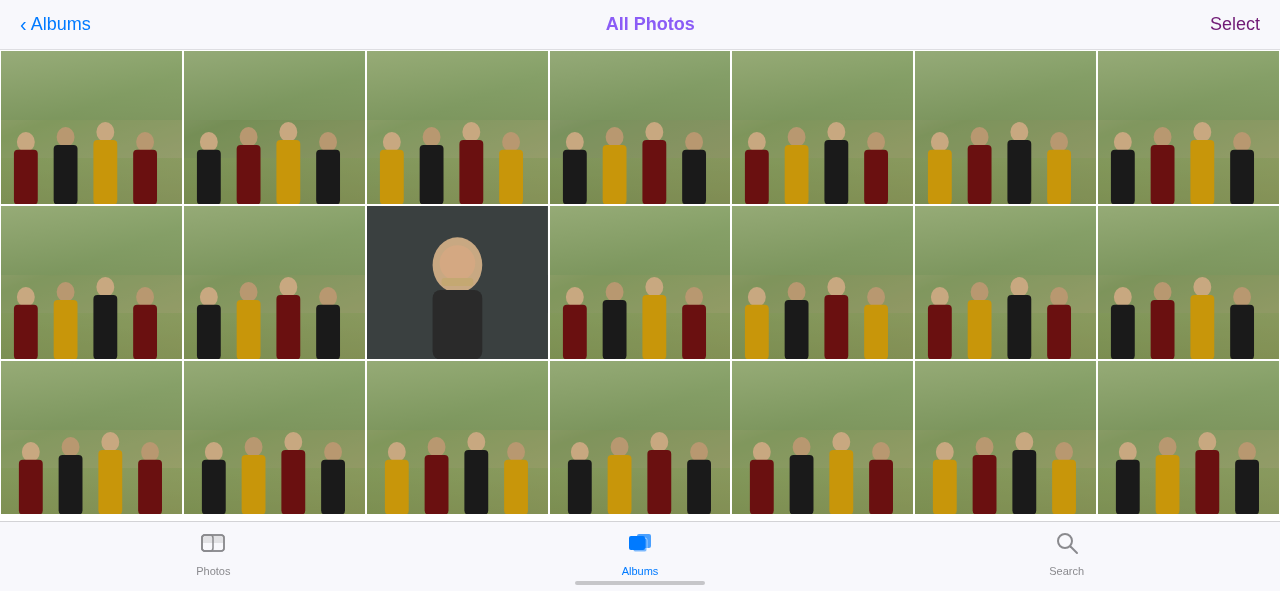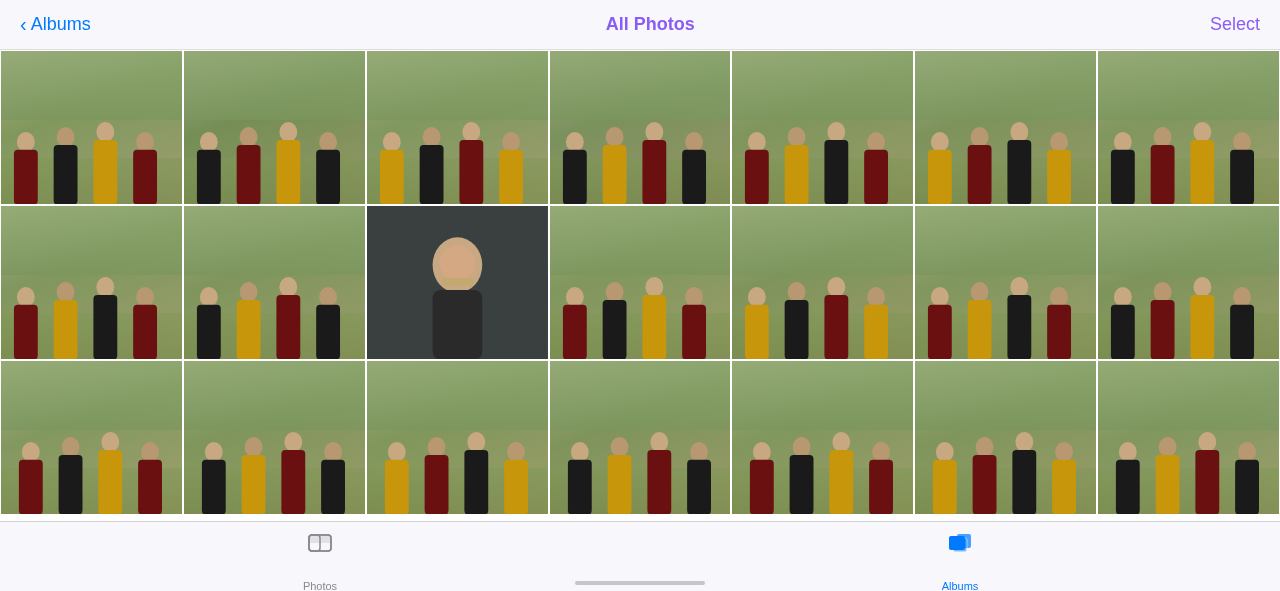--- a/index.html
+++ b/index.html
@@ -38,21 +38,21 @@
     .header-back .chevron {
       font-size: 20px;
       font-weight: 300;
     }
     .header-title {
       font-size: 18px;
       font-weight: 600;
       color: #8b5cf6;
     }
     .header-select {
-      color: #8b5cf6;
+      color: #701a75;
       font-size: 18px;
       cursor: pointer;
     }
 
     
     .photo-grid {
       position: absolute;
       top: 50px;
       left: 0;
       right: 0;
@@ -143,21 +143,21 @@
       border-top: 1px solid rgba(0,0,0,0.15);
       display: flex;
       align-items: flex-start;
       padding-top: 8px;
     }
     .tab-item {
       flex: 1;
       display: flex;
       flex-direction: column;
       align-items: center;
-      gap: 21px;
+      gap: 6px;
       cursor: pointer;
     }
     .tab-icon {
       font-size: 24px;
       line-height: 1;
     }
     .tab-label {
       font-size: 11px;
       line-height: 1;
     }
@@ -675,15 +675,24 @@
       <svg width="26" height="26" viewBox="0 0 26 26" fill="none">
         <rect x="2" y="6" width="14" height="14" rx="2" fill="#007AFF"></rect>
         <rect x="10" y="4" width="14" height="14" rx="2" fill="#007AFF" opacity="0.7"></rect>
         <rect x="6" y="8" width="14" height="14" rx="2" fill="#007AFF" opacity="0.5" stroke="#fff" stroke-width="1"></rect>
         <rect x="4" y="6" width="14" height="14" rx="2" fill="#007AFF"></rect>
       </svg>
     </span>
     <span class="tab-label">Albums</span>
   </div>
 
+  <div class="tab-item tab-inactive">
+    <span class="tab-icon">
+      <svg width="26" height="26" viewBox="0 0 26 26" fill="none">
+        <circle cx="11" cy="11" r="7" stroke="#8a8a8e" stroke-width="2" fill="none"></circle>
+        <line x1="16.5" y1="16.5" x2="23" y2="23" stroke="#8a8a8e" stroke-width="2" stroke-linecap="round"></line>
+      </svg>
+    </span>
+    <span class="tab-label">Search</span>
+  </div>
 </nav>
 
 <div class="home-indicator"></div>
 
 </body></html>

